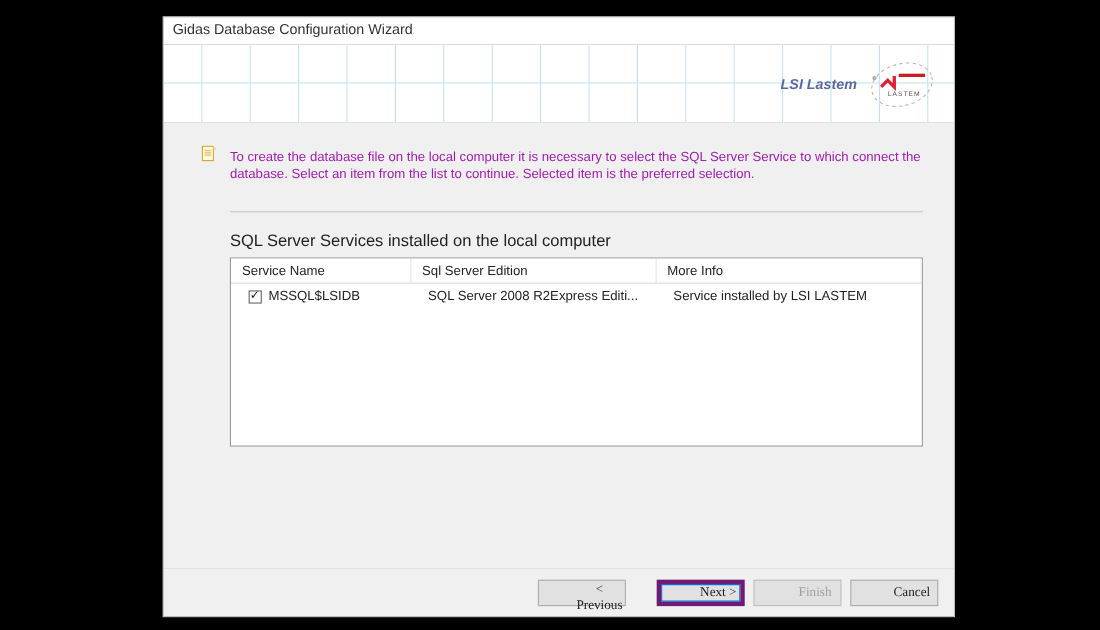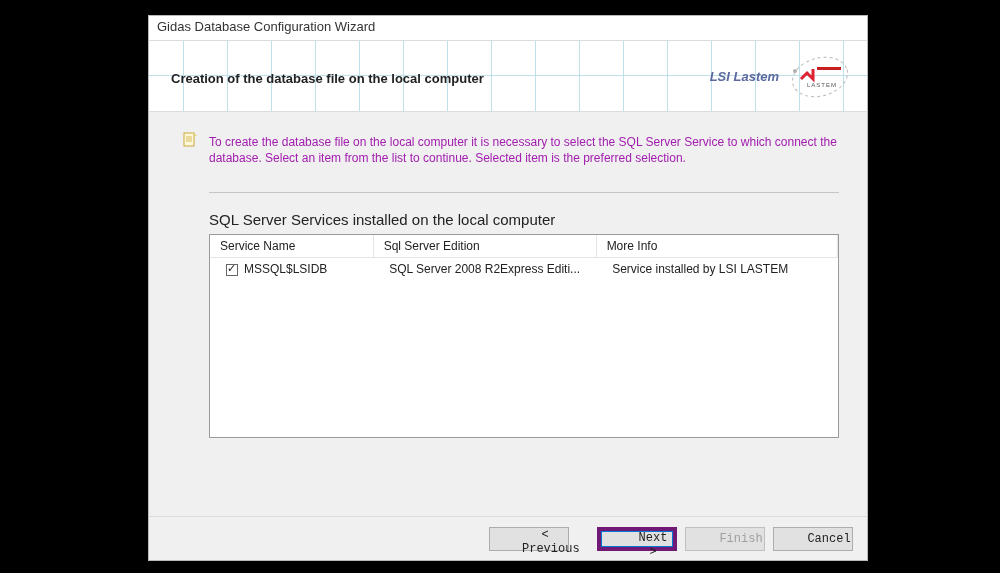--- a/index.html
+++ b/index.html
@@ -104,21 +104,21 @@
     .section-label {
       margin-left: 32px;
       color: #222;
       font-size: 15px;
       margin-bottom: 6px;
     }
     .listbox {
       margin-left: 32px;
       background: #fff;
       border: 1px solid #9a9a9a;
-      height: 204px;
+      height: 172px;
       overflow: hidden;
     }
     table.lv {
       width: 100%;
       border-collapse: collapse;
       font-size: 12px;
       color: #222;
     }
     table.lv th {
       text-align: left;
@@ -159,21 +159,21 @@
       justify-content: flex-end;
       align-items: center;
       padding: 0 14px;
       gap: 8px;
     }
     button.wbtn {
       width: 80px;
       height: 24px;
       background: #e1e1e1;
       border: 1px solid #adadad;
-      font-family: Liberation Mono, monospace;
+      font-family: Liberation Serif, serif;
       font-size: 12px;
       color: #222;
       cursor: pointer;
       padding-left: 32px;
     }
     button.wbtn[disabled] {
       color: #a0a0a0;
       border-color: #c0c0c0;
       cursor: default;
     }
@@ -186,21 +186,20 @@
 </head>
 <body>
 
 <div class="window">
 
   <div class="titlebar">
     <span>Gidas Database Configuration Wizard</span>
   </div>
 
   <div class="header-banner">
-    <div class="header-title">Creation of the database file on the local computer</div>
     <div class="brand-wrap">
       <div class="brand-text">LSI Lastem</div>
       <div class="brand-logo">
         <svg viewBox="0 0 62 52">
           <ellipse cx="31" cy="26" rx="28" ry="19" fill="none" stroke="#b9b9b9" stroke-width="1" stroke-dasharray="3 3" transform="rotate(-15 31 26)"></ellipse>
           <circle cx="6" cy="20" r="2" fill="#b0b0b0"></circle>
           <polyline points="12,28 18,22 24,28 24,18" fill="none" stroke="#d23" stroke-width="3"></polyline>
           <rect x="28" y="16" width="24" height="3" fill="#c82020"></rect>
           <text x="18" y="36" font-size="6" font-family="Arial" fill="#555" letter-spacing="1">LASTEM</text>
         </svg>

